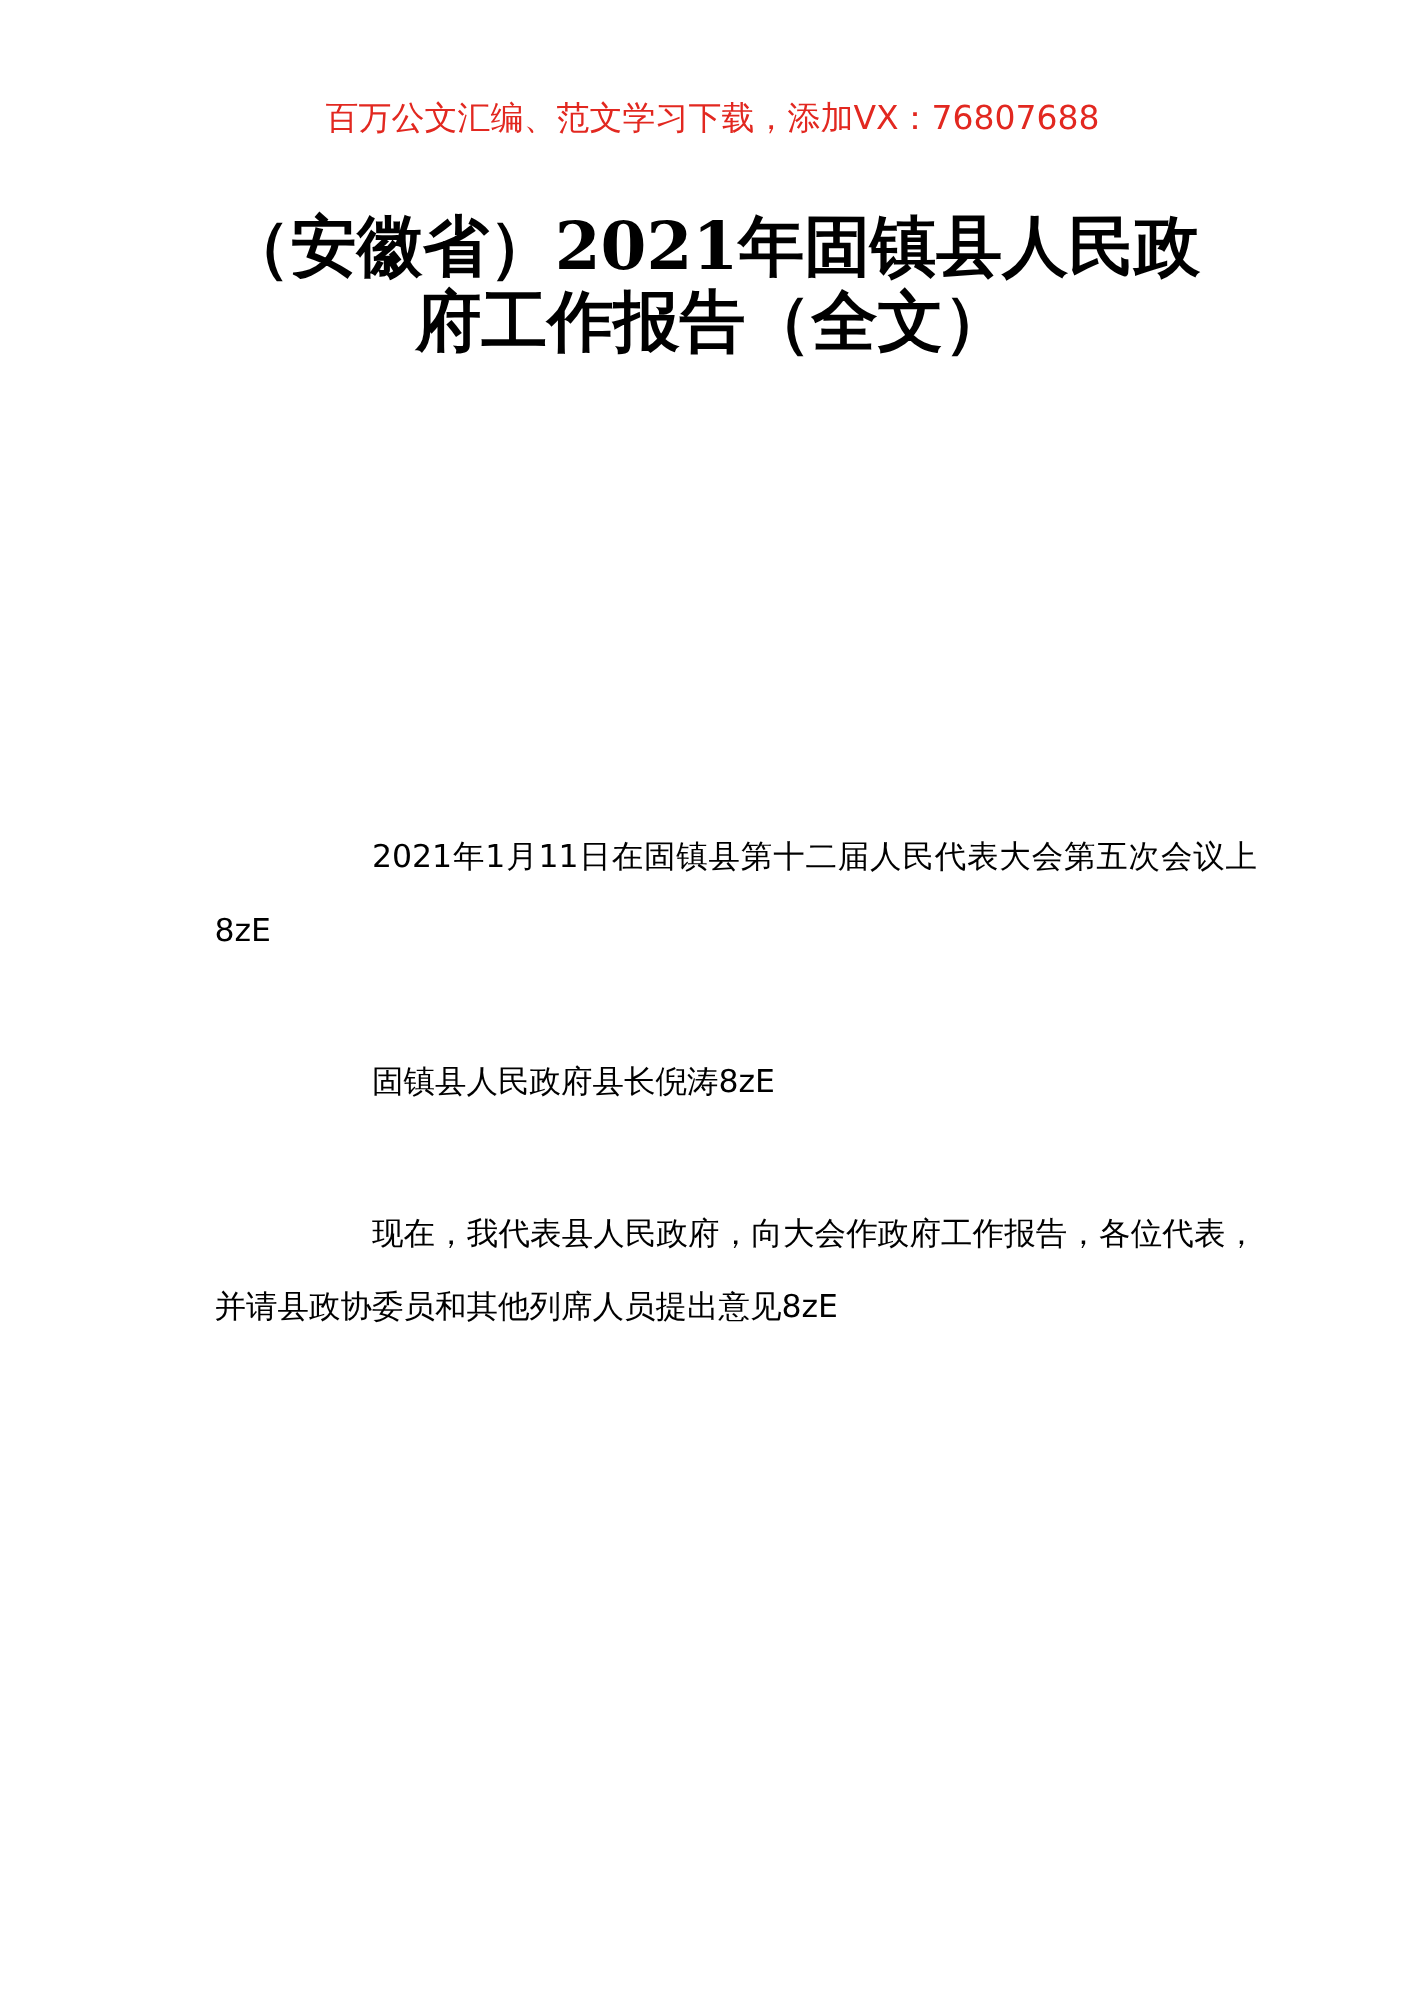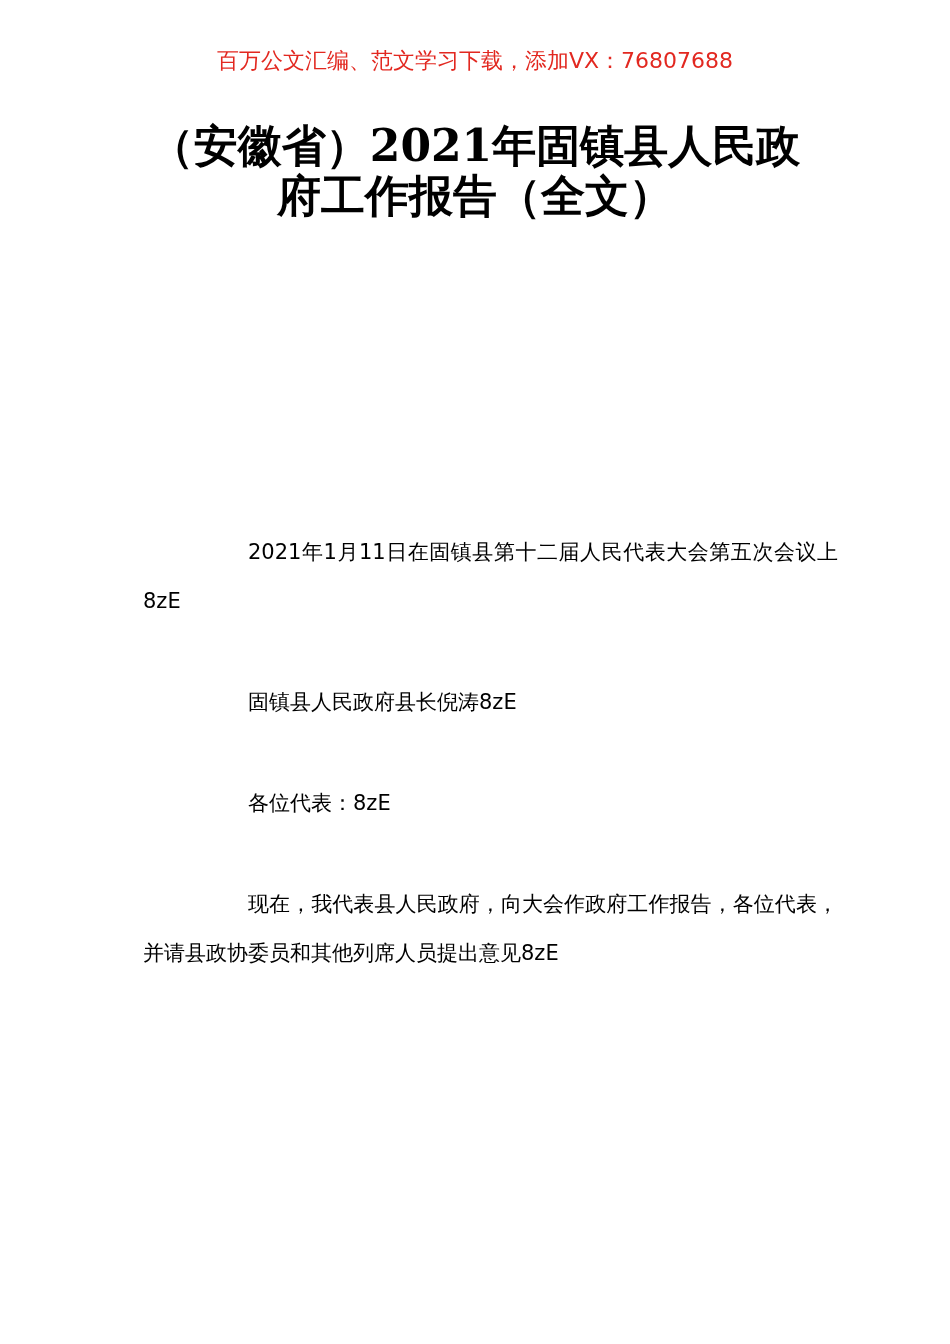--- a/index.html
+++ b/index.html
@@ -10,21 +10,21 @@
       width: 950px;
       height: 1344px;
       background: var(--background, #ffffff);
       font-family: "DejaVu Sans", sans-serif;
     }
     .page {
       position: relative;
       width: 950px;
       height: 1344px;
       box-sizing: border-box;
-      padding-top: 45px;
+      padding-top: 64px;
       overflow: hidden;
       background: var(--background, #ffffff);
     }
     .notice {
       text-align: center;
       font-size: 22px;
       line-height: 32px;
       color: var(--accent-red, #e22820);
       font-weight: 400;
       letter-spacing: 0;
@@ -58,17 +58,16 @@
 
 <div class="page">
 
   <div class="notice">百万公文汇编、范文学习下载，添加VX：76807688</div>
 
   <h1 class="doc-title">（安徽省）2021年固镇县人民政府工作报告（全文）</h1>
 
   <div class="doc-body">
     <p>2021年1月11日在固镇县第十二届人民代表大会第五次会议上8zE</p>
     <p>固镇县人民政府县长倪涛8zE</p>
-    <p>各位代表：8zE</p>
     <p>现在，我代表县人民政府，向大会作政府工作报告，各位代表，并请县政协委员和其他列席人员提出意见8zE</p>
   </div>
 
 </div>
 
 </body></html>

